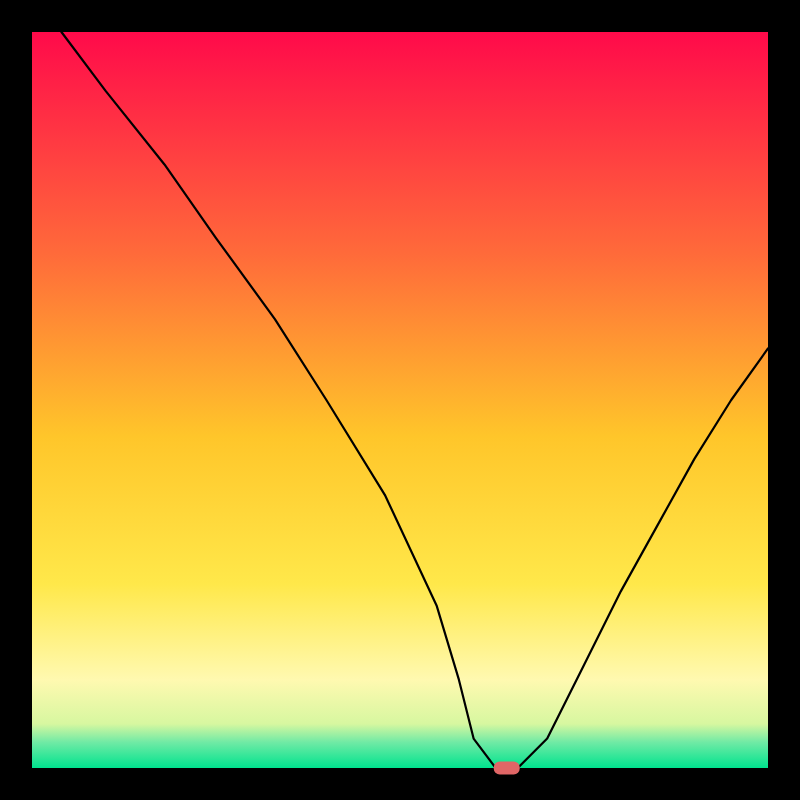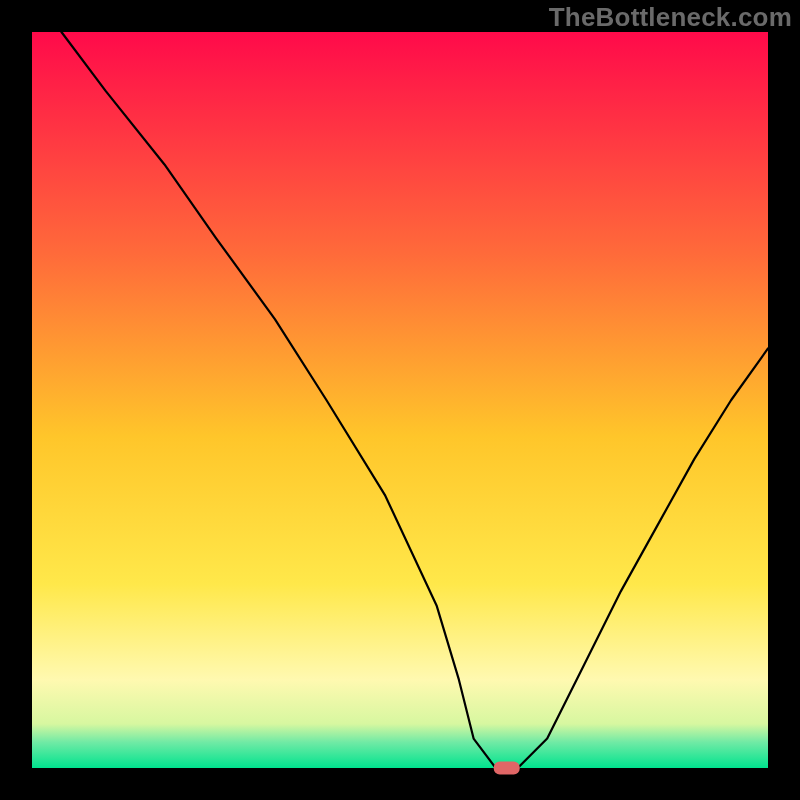--- a/index.html
+++ b/index.html
@@ -44,21 +44,20 @@
   }
   .marker {
     fill: #e06666;
     stroke: none;
   }
 </style>
 </head>
 <body>
 
 <div class="chart-wrap">
-  <div class="watermark">TheBottleneck.com</div>
   <svg id="chart-svg" viewBox="0 0 800 800">
     <defs>
       <linearGradient id="bg-grad" x1="0" y1="0" x2="0" y2="1">
           <stop offset="0%" stop-color="#ff0a4a"></stop>
           <stop offset="30%" stop-color="#ff6a3a"></stop>
           <stop offset="55.00000000000001%" stop-color="#ffc62a"></stop>
           <stop offset="75%" stop-color="#ffe84a"></stop>
           <stop offset="88%" stop-color="#fff9b0"></stop>
           <stop offset="94%" stop-color="#d7f7a0"></stop>
           <stop offset="96.5%" stop-color="#70eaa5"></stop>

